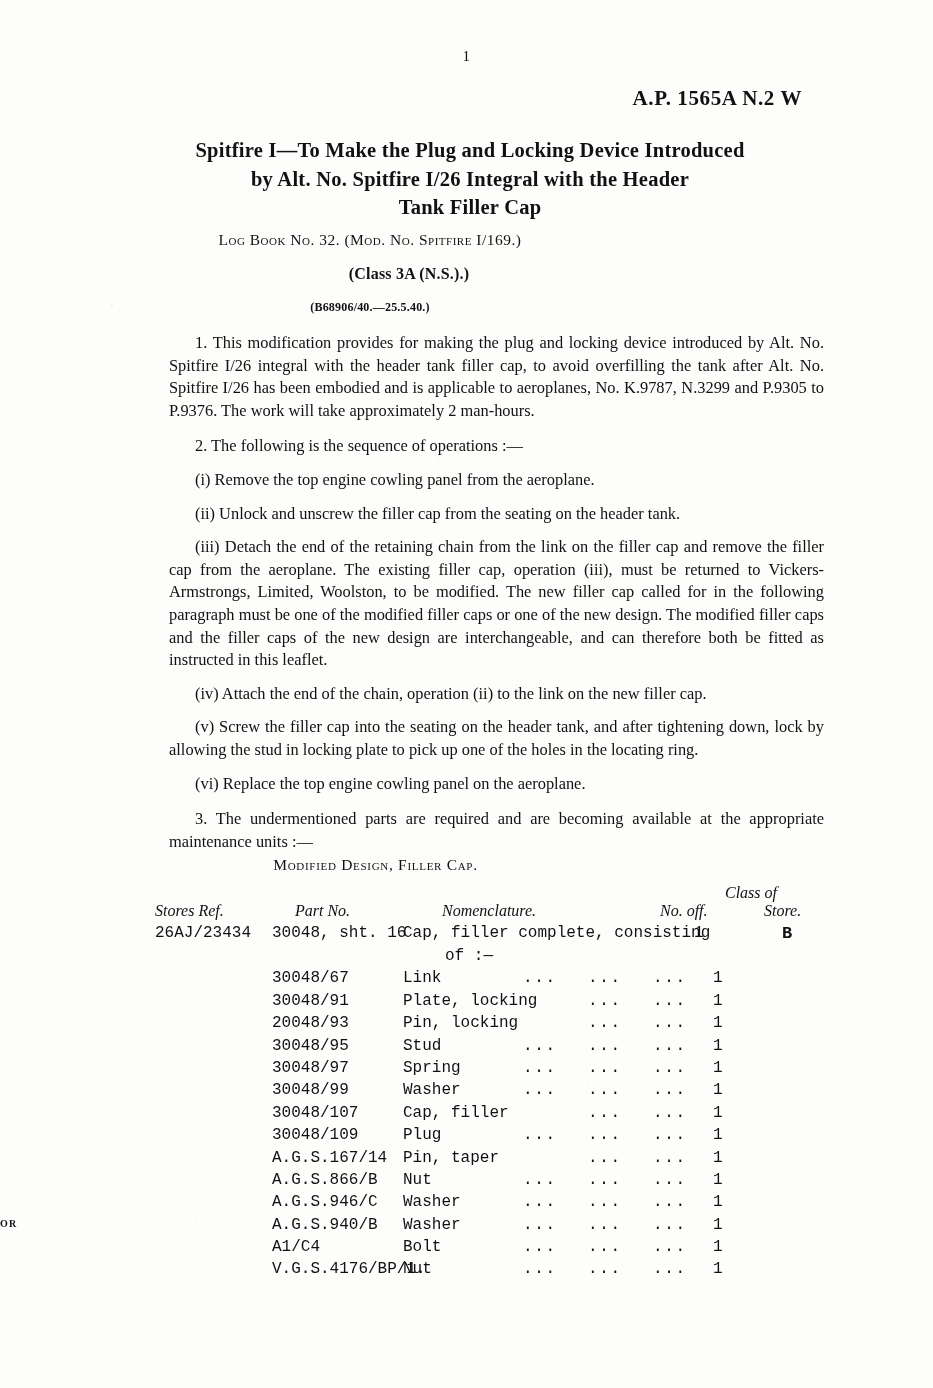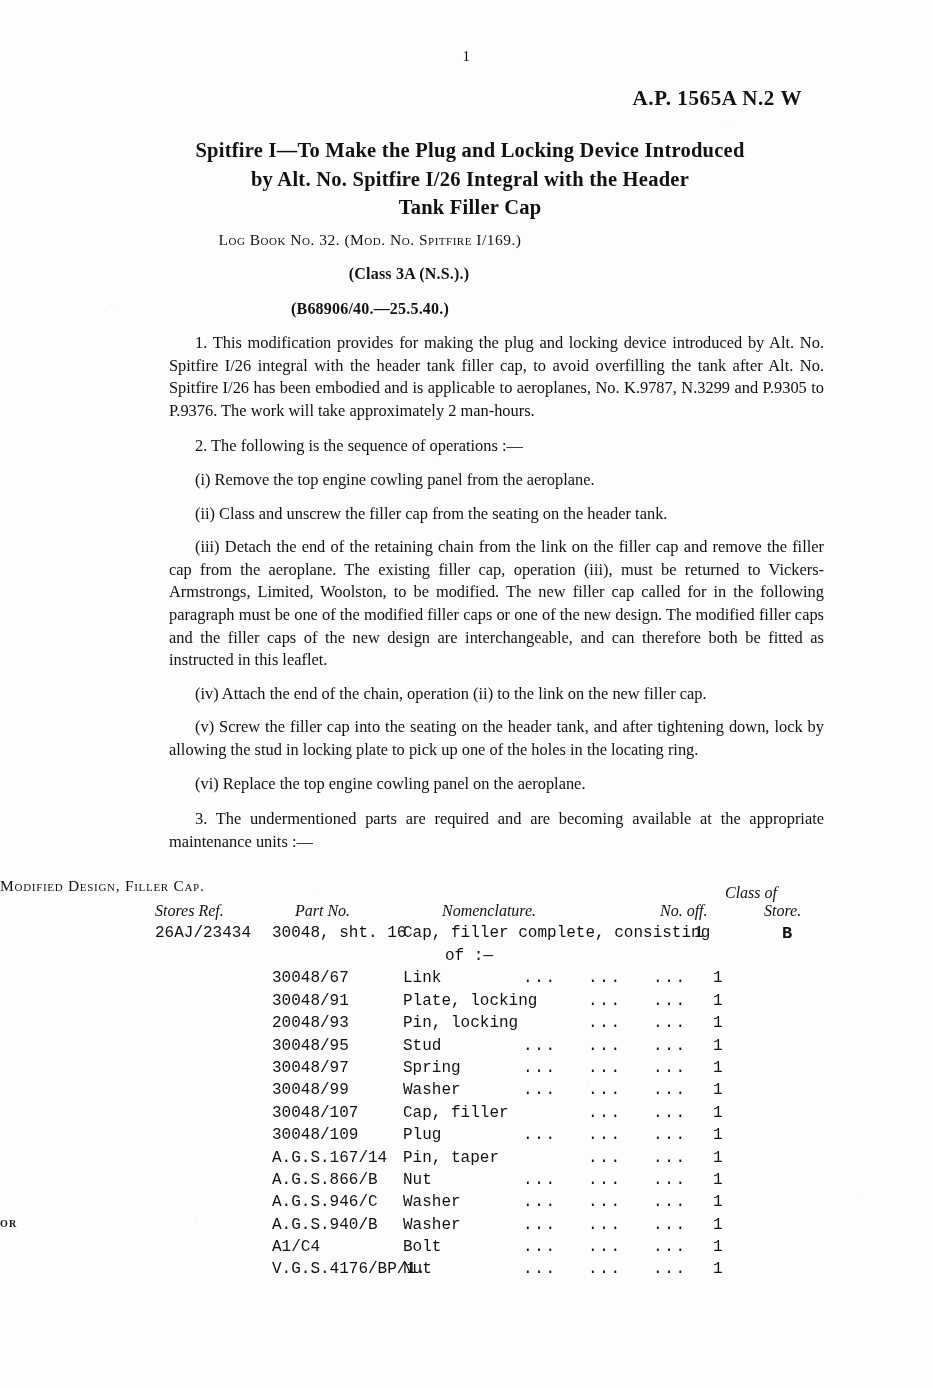--- a/index.html
+++ b/index.html
@@ -96,21 +96,21 @@
   }
   .sub-class {
     top: 265px;
     font-size: 16px;
     font-weight: bold;
     letter-spacing: .2px;
     padding-left: 39px;
   }
   .sub-code {
     top: 300px;
-    font-size: 16px;
+    font-size: 12px;
     font-weight: bold;
     letter-spacing: .2px;
   }
 
   
   .body {
     position: absolute;
     left: 169px;
     top: 332px;
     width: 655px;
@@ -124,25 +124,24 @@
   }
   .para.gap { margin-top: 13px; }
   .para.gap-sm { margin-top: 11px; }
 
   
   .parts-head {
     position: absolute;
     left: 0;
     top: 856px;
     width: 751px;
-    text-align: left;
+    text-align: center;
     font-size: 15.5px;
     font-variant: small-caps;
     letter-spacing: .7px;
-    margin-top: 21px;
   }
 
   .table {
     position: absolute;
     left: 155px;
     top: 884px;
     width: 690px;
     font-size: 16px;
   }
   .thead {
@@ -214,21 +213,21 @@
   </div>
 
   <div class="subline sub-log">Log Book No. 32.   (Mod. No. Spitfire I/169.)</div>
   <div class="subline sub-class">(Class 3A (N.S.).)</div>
   <div class="subline sub-code">(B68906/40.—25.5.40.)</div>
 
   <div class="body">
     <p class="para">1. This modification provides for making the plug and locking device introduced by Alt. No. Spitfire I/26 integral with the  header  tank  filler  cap,  to avoid overfilling the tank after Alt. No. Spitfire I/26 has been embodied and is applicable to aeroplanes, No. K.9787, N.3299 and P.9305 to P.9376.   The work will take approximately 2 man-hours.</p>
     <p class="para gap">2. The following is the sequence of operations :—</p>
     <p class="para gap-sm">(i) Remove the top engine cowling panel from the aeroplane.</p>
-    <p class="para gap-sm">(ii) Class and unscrew the filler cap from the seating on the header tank.</p>
+    <p class="para gap-sm">(ii) Unlock and unscrew the filler cap from the seating on the header tank.</p>
     <p class="para gap-sm">(iii) Detach the end of the retaining chain from the link on the filler cap and remove the filler cap from the aeroplane.   The existing filler cap, operation (iii), must be returned to Vickers-Armstrongs, Limited, Woolston, to be modified.   The new filler cap called for in the following paragraph must be one of the modified filler caps or one of the new design.   The modified filler caps and the filler caps of the new design are interchangeable, and can therefore both be fitted as instructed in this leaflet.</p>
     <p class="para gap-sm">(iv) Attach the end of the chain, operation (ii) to the link on the new filler cap.</p>
     <p class="para gap-sm">(v) Screw the filler cap into the seating on  the header tank, and after tightening down, lock by allowing the stud in locking plate to pick up one of the holes in the locating ring.</p>
     <p class="para gap-sm">(vi) Replace the top engine cowling panel on the aeroplane.</p>
     <p class="para gap">3. The undermentioned parts are required and are becoming available at the appropriate maintenance units :—</p>
   </div>
 
   <div class="parts-head">Modified Design, Filler Cap.</div>
 
   <div class="table">

